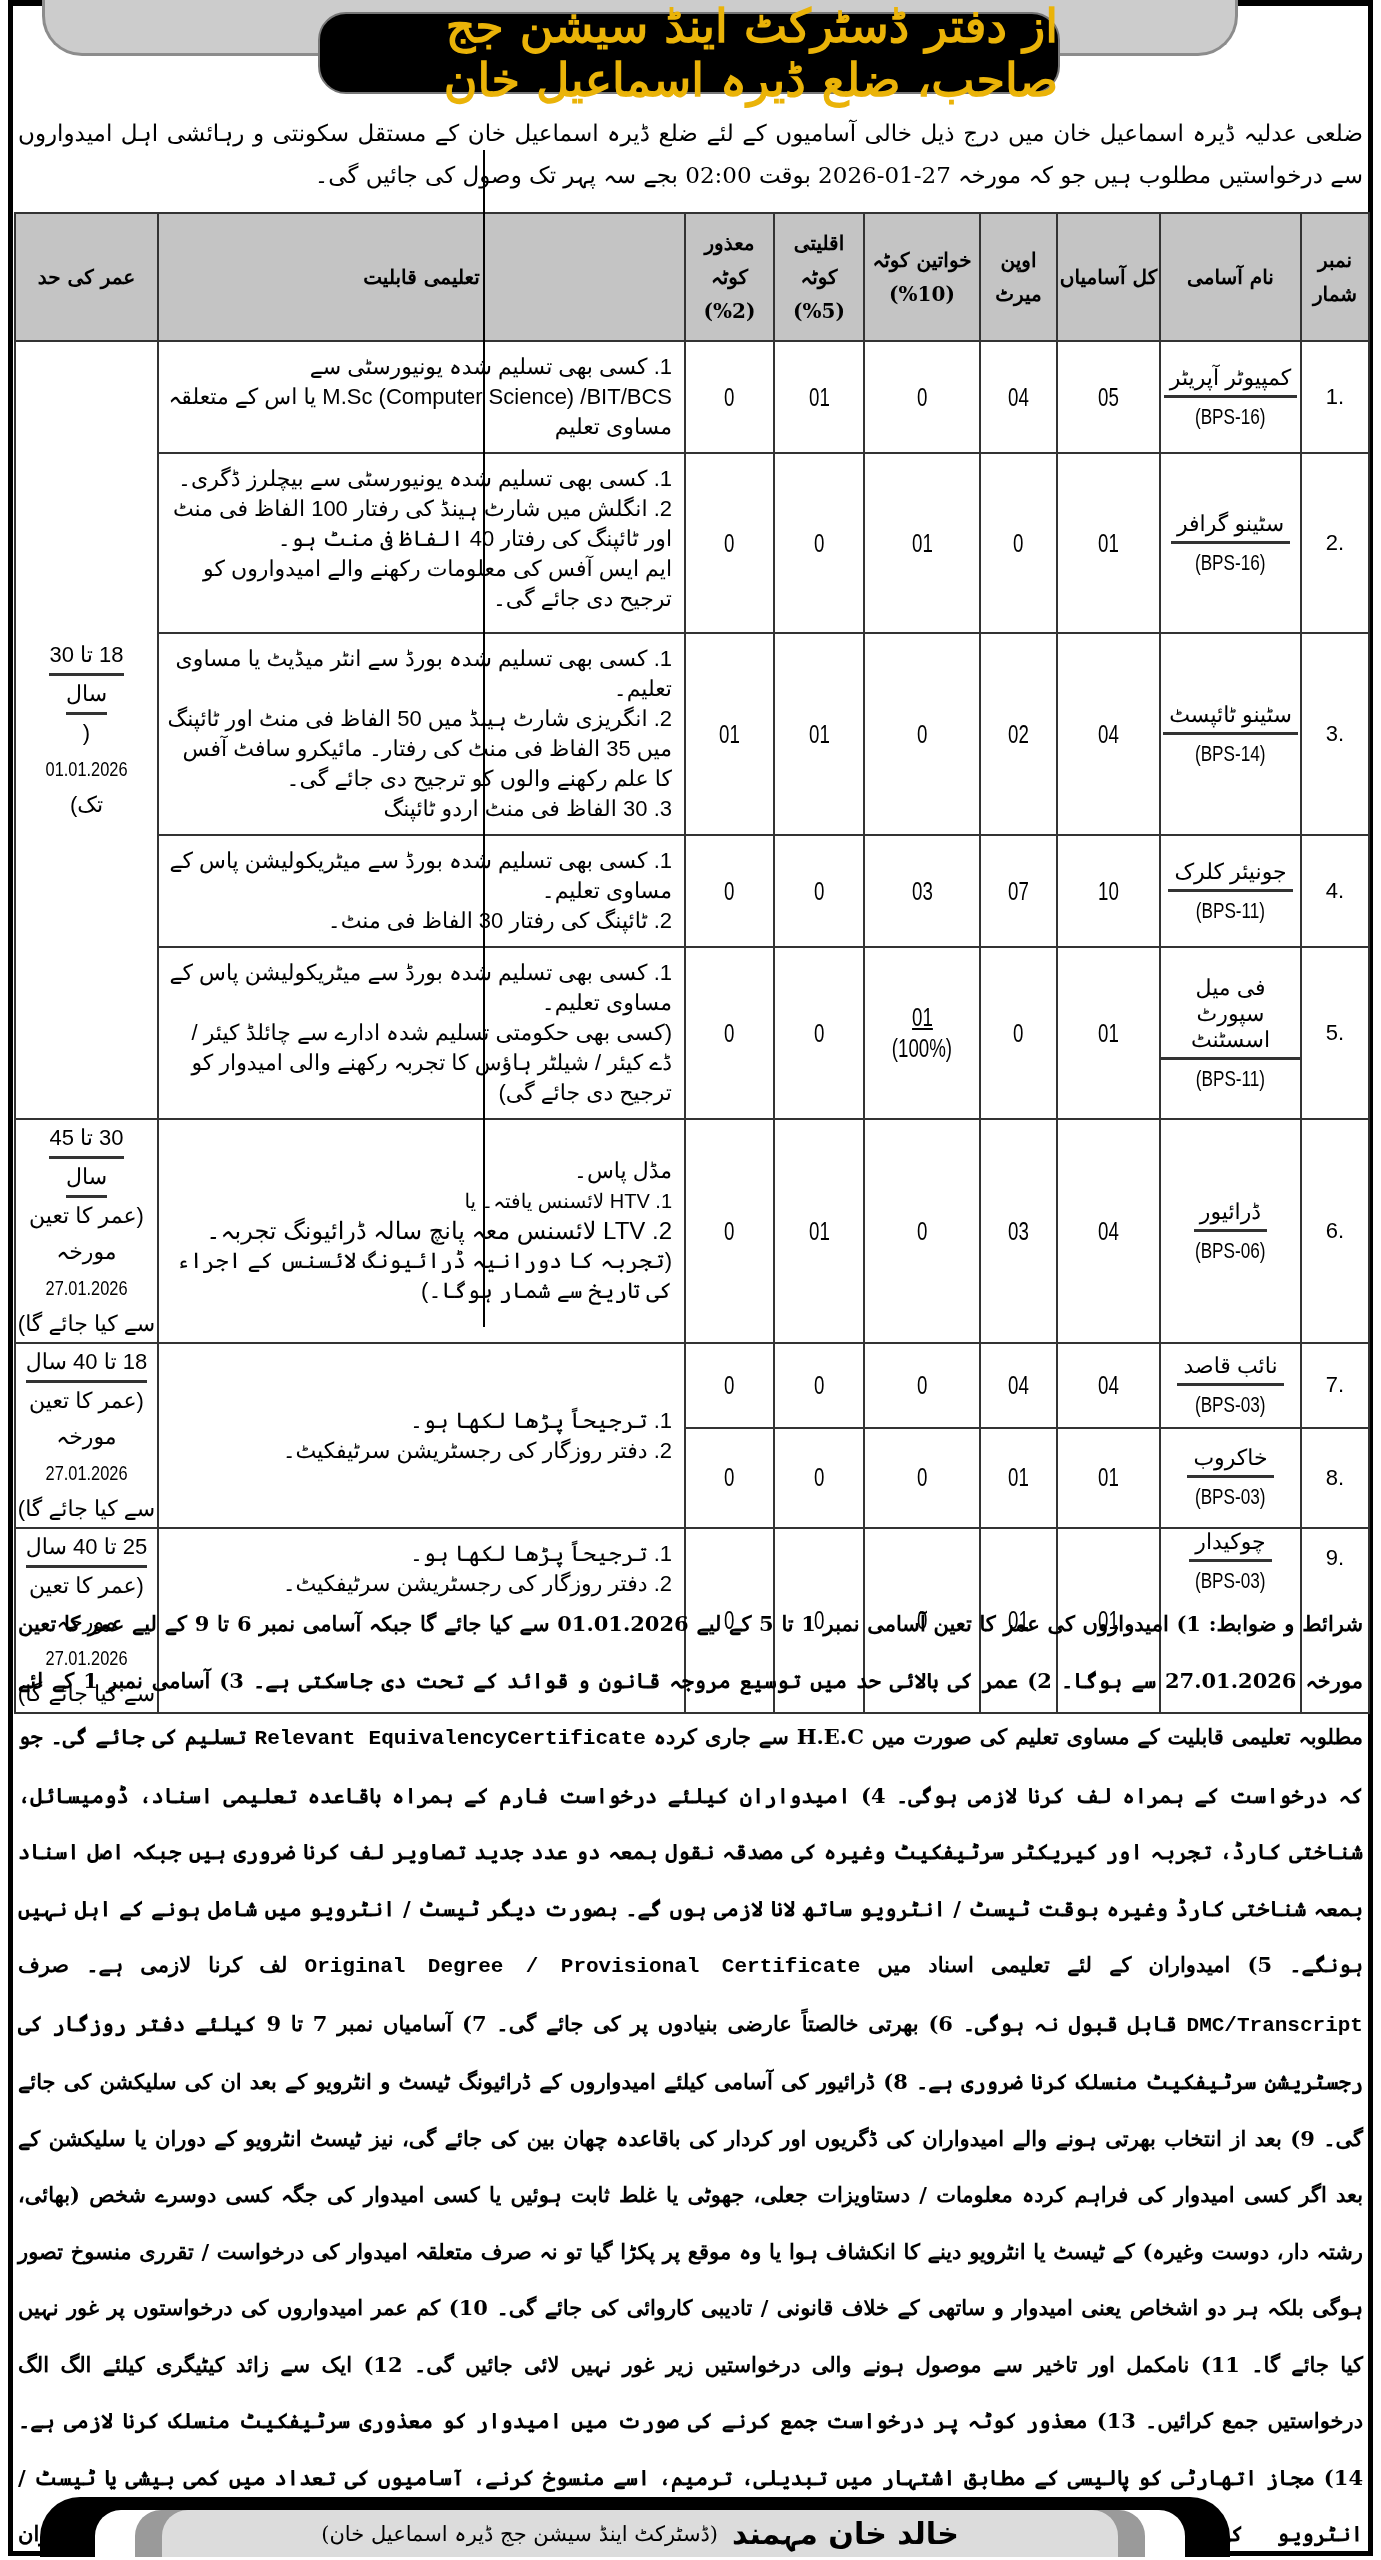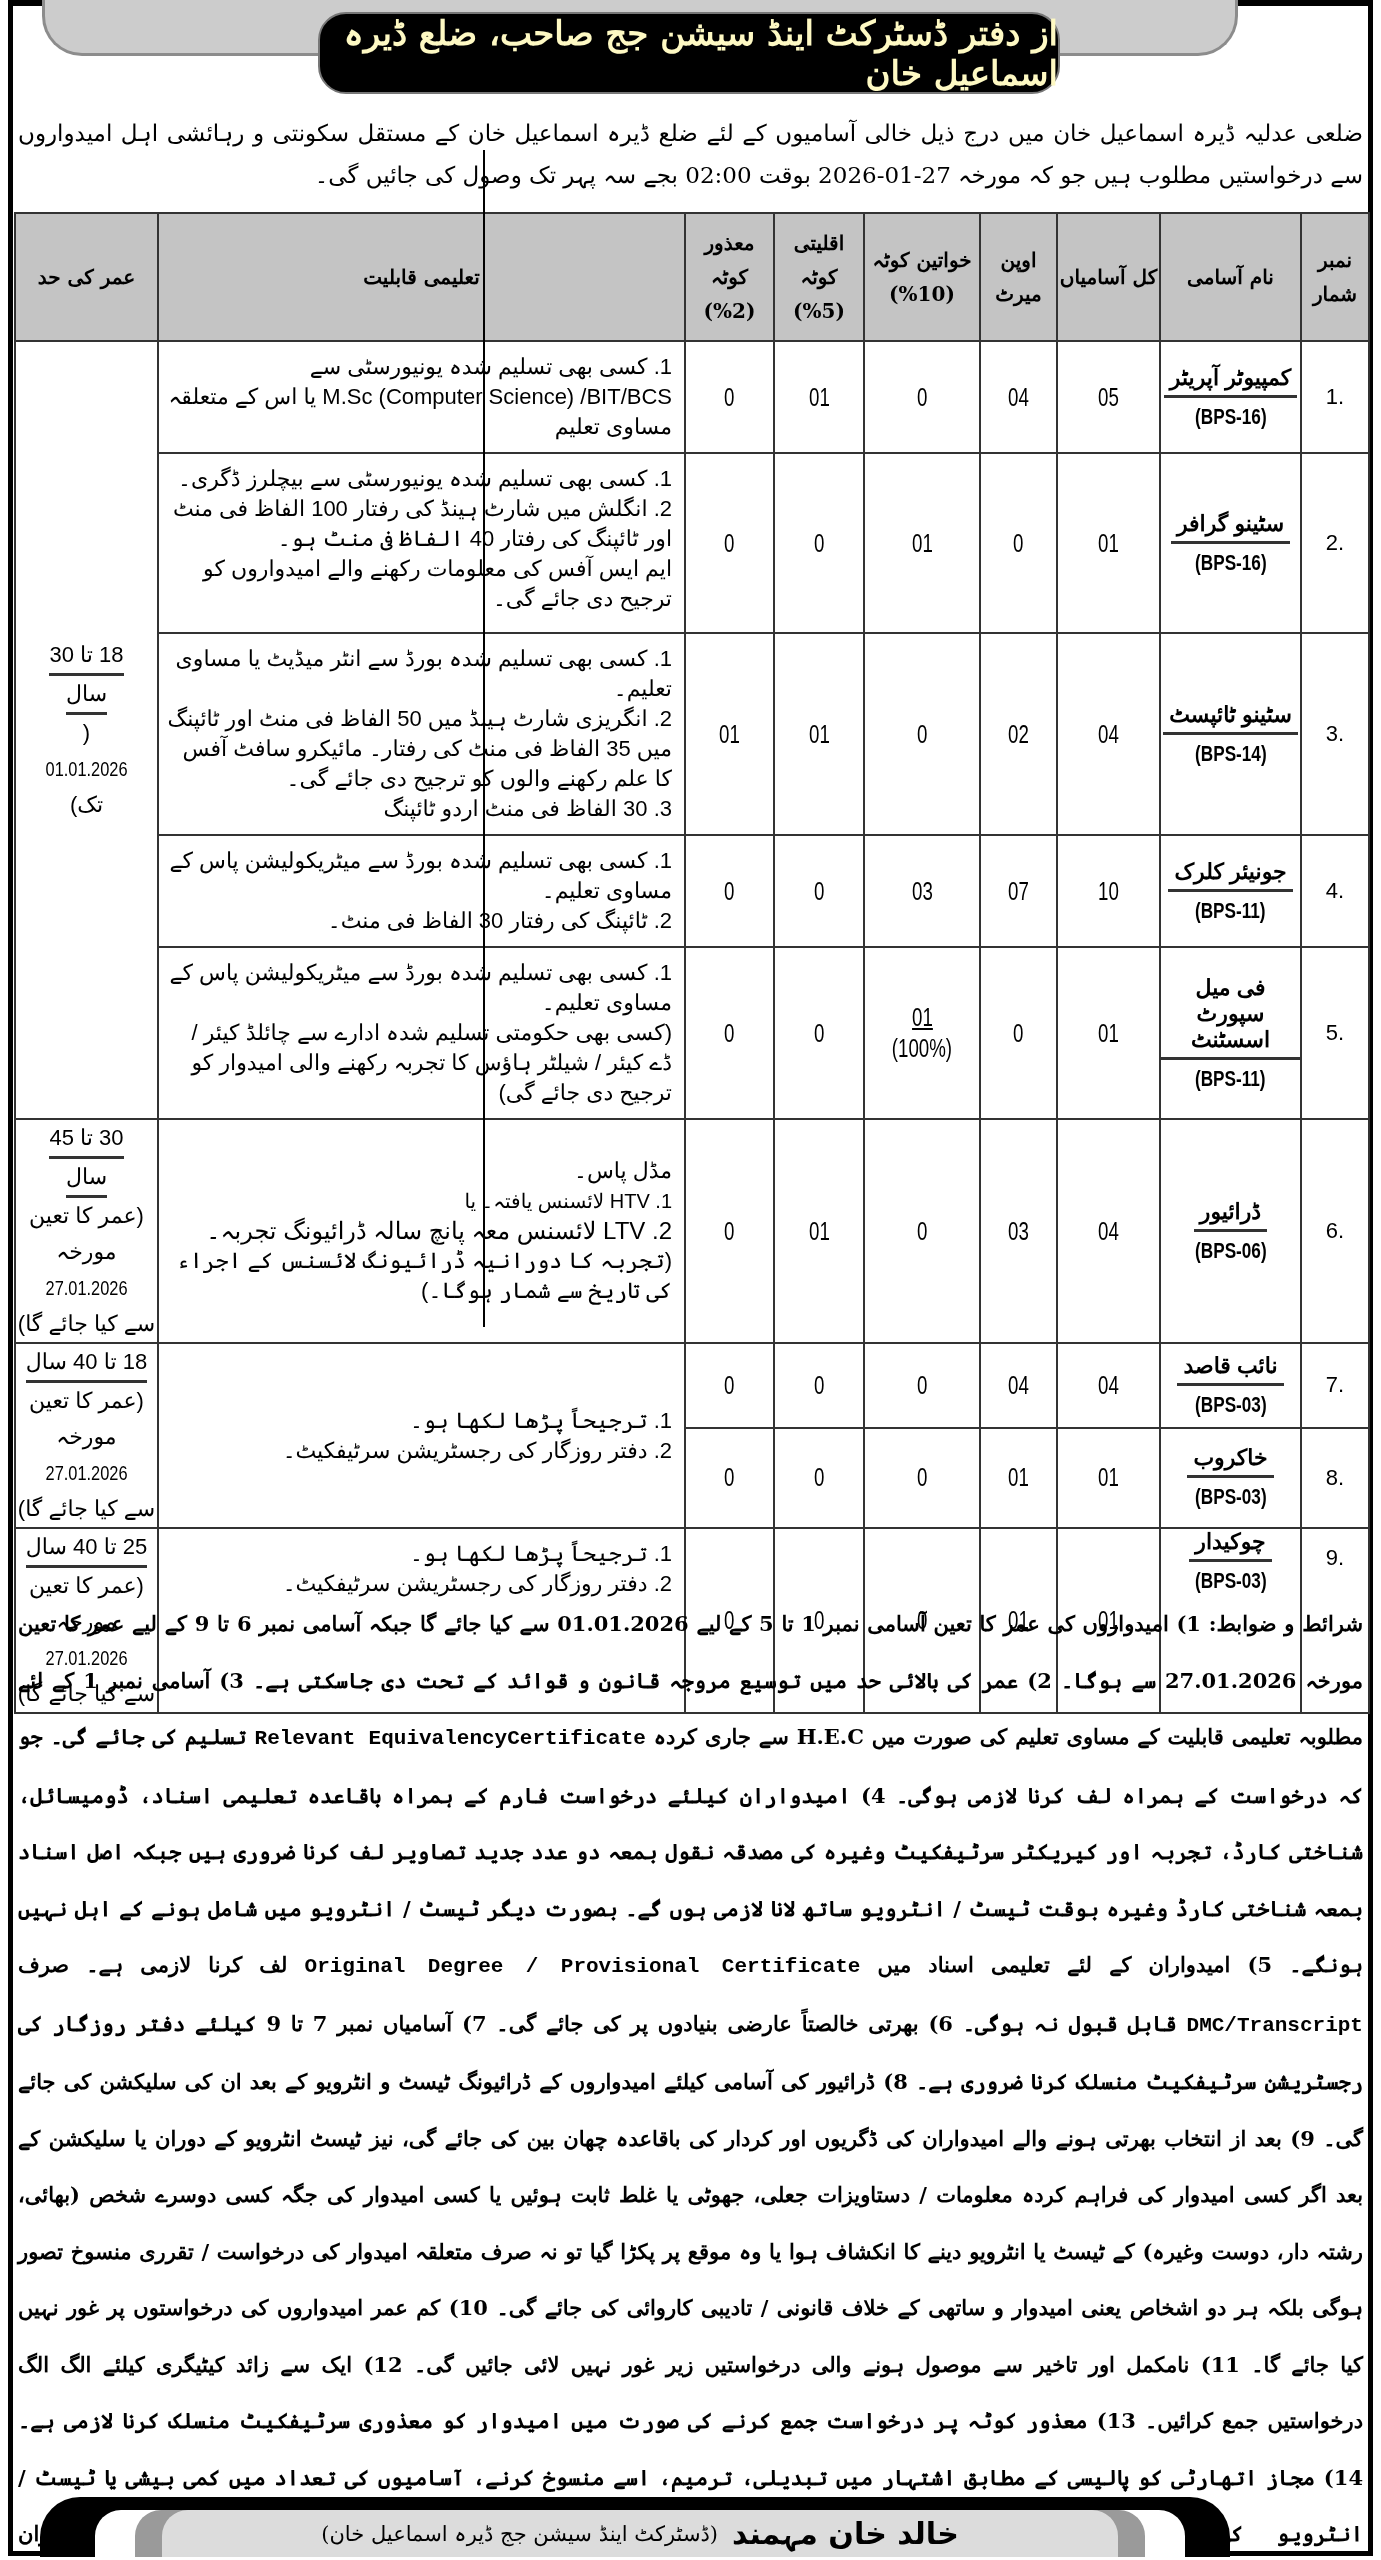--- a/index.html
+++ b/index.html
@@ -9,36 +9,36 @@
   .frame { position: absolute; left: 8px; top: 0; width: 1365px; height: 2556px;
            border: 5px solid #000; border-top: 6px solid #000; background: #fff; }
 
   
   .hdr-gray { position: absolute; left: 42px; top: 0; width: 1196px; height: 56px;
               background: #cccccc; border: 3px solid #8c8c8c; border-top: none;
               border-radius: 0 0 40px 40px; }
   .hdr-black { position: absolute; left: 318px; top: 12px; width: 742px; height: 82px;
                background: #000; border-radius: 28px; border: 2px solid #777;
                display: flex; align-items: center; justify-content: center; }
-  .hdr-title { color: #fef9c3; font-family: "DejaVu Serif", serif; font-size: 34px; font-weight: bold; direction: rtl; }
+  .hdr-title { color: #eab308; font-family: "DejaVu Serif", serif; font-size: 46px; font-weight: bold; direction: rtl; }
 
   .intro { position: absolute; left: 18px; top: 112px; width: 1345px; direction: rtl;
            font-size: 23px; line-height: 42px; text-align: justify; font-family: "DejaVu Serif", serif; }
 
   .stray-line { position: absolute; width: 2px; background: #000; }
 
   
   table.jobs { position: absolute; left: 14px; top: 212px; width: 1354px; border-collapse: collapse;
                direction: rtl; table-layout: fixed; }
   table.jobs th, table.jobs td { border: 2px solid #333; text-align: center; vertical-align: middle; }
   table.jobs th { background: #c4c4c4; height: 128px; font-size: 20px; font-weight: bold;
                   font-family: "DejaVu Serif", serif; line-height: 34px; }
   table.jobs td { font-family: "Liberation Sans", sans-serif; font-size: 22px; }
   .num { font-size: 26px; transform: scaleX(0.72); display: inline-block; }
-  .post { font-family: "DejaVu Serif", serif; font-weight: bold; font-size: 19px; }
+  .post { font-family: "DejaVu Serif", serif; font-weight: normal; font-size: 19px; }
   .post .urdu { display: inline-block; border-bottom: 3px solid #333; padding: 0 6px 4px; margin-bottom: 6px; }
   .bps { font-size: 22px; transform: scaleX(0.78); display: inline-block; }
   .qual { text-align: right !important; padding: 10px 12px 10px 8px; font-family: "DejaVu Serif", serif;
           font-size: 16px; line-height: 30px; vertical-align: top !important; }
   .qual .ln { display: block; }
   .age { font-size: 19px; line-height: 36px; font-family: "DejaVu Serif", serif; margin-top: 40px; }
   .age .hl { display: inline-block; border-bottom: 3px solid #333; font-family: "Liberation Sans", sans-serif; font-size: 22px; }
   .age .date { font-family: "Liberation Sans", sans-serif; font-size: 21px; transform: scaleX(0.78); display: inline-block; }
   .serial { font-size: 24px; }
 

